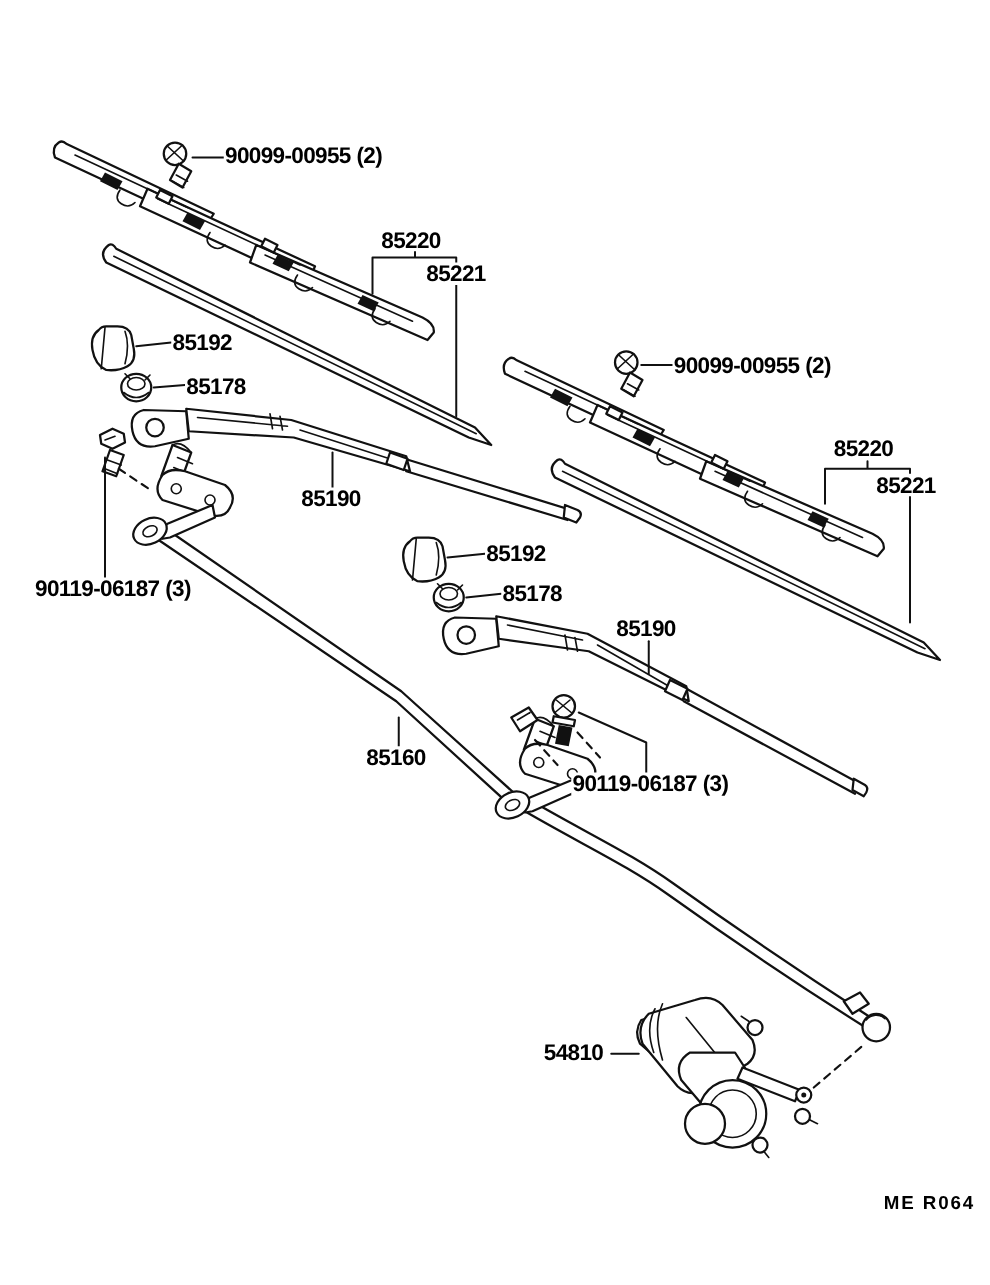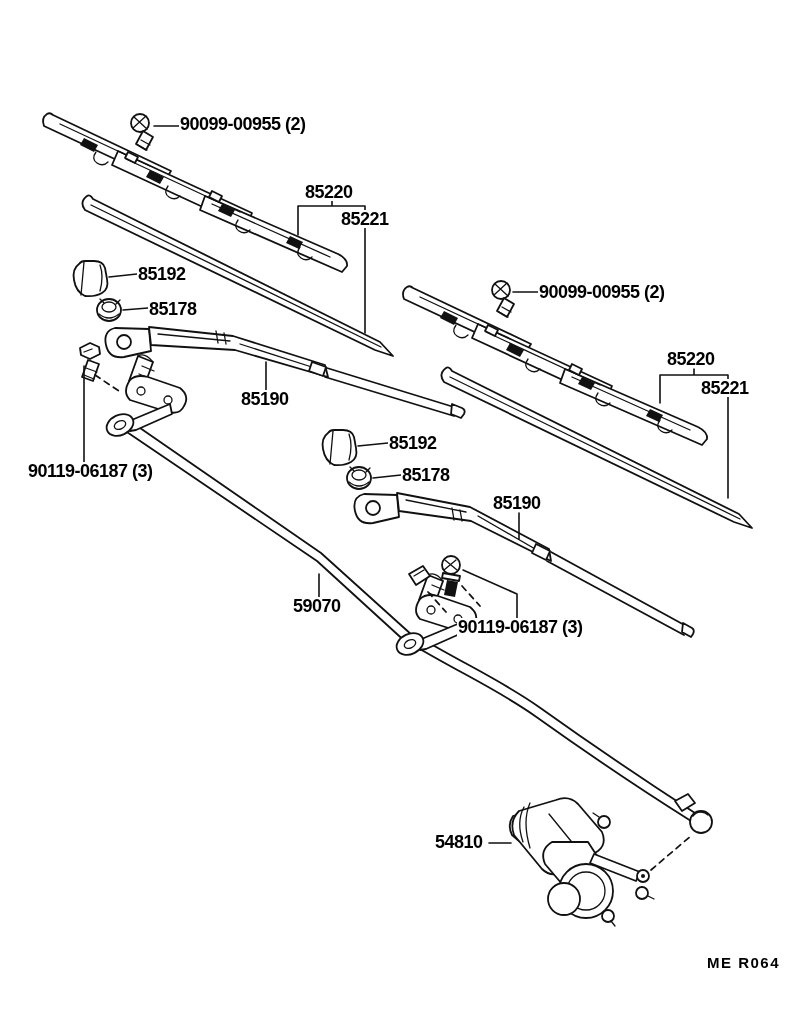--- a/index.html
+++ b/index.html
@@ -217,17 +217,17 @@
   <div class="lbl" style="left:137px;top:265px">85192</div>
   <div class="lbl" style="left:148px;top:300px">85178</div>
   <div class="lbl" style="left:240px;top:390px">85190</div>
   <div class="lbl" style="left:27px;top:462px">90119-06187 (3)</div>
   <div class="lbl" style="left:538px;top:283px">90099-00955 (2)</div>
   <div class="lbl" style="left:666px;top:350px">85220</div>
   <div class="lbl" style="left:700px;top:379px">85221</div>
   <div class="lbl" style="left:388px;top:434px">85192</div>
   <div class="lbl" style="left:401px;top:466px">85178</div>
   <div class="lbl" style="left:492px;top:494px">85190</div>
-  <div class="lbl" style="left:292px;top:597px">59070</div>
+  <div class="lbl" style="left:292px;top:597px">85160</div>
   <div class="lbl" style="left:457px;top:618px">90119-06187 (3)</div>
   <div class="lbl" style="left:434px;top:833px">54810</div>
   <div class="lbl code" style="left:706px;top:955px">ME R064</div>
 </div>
 
 </body></html>

